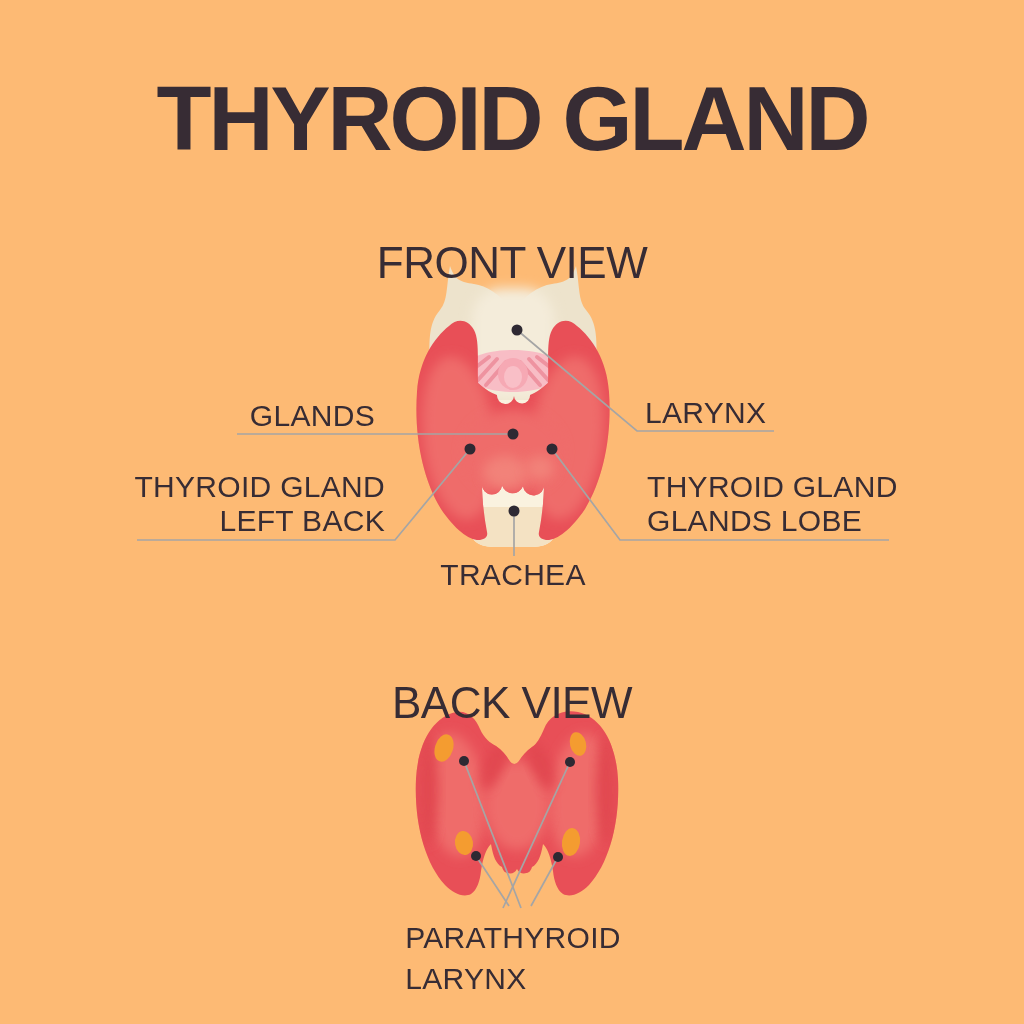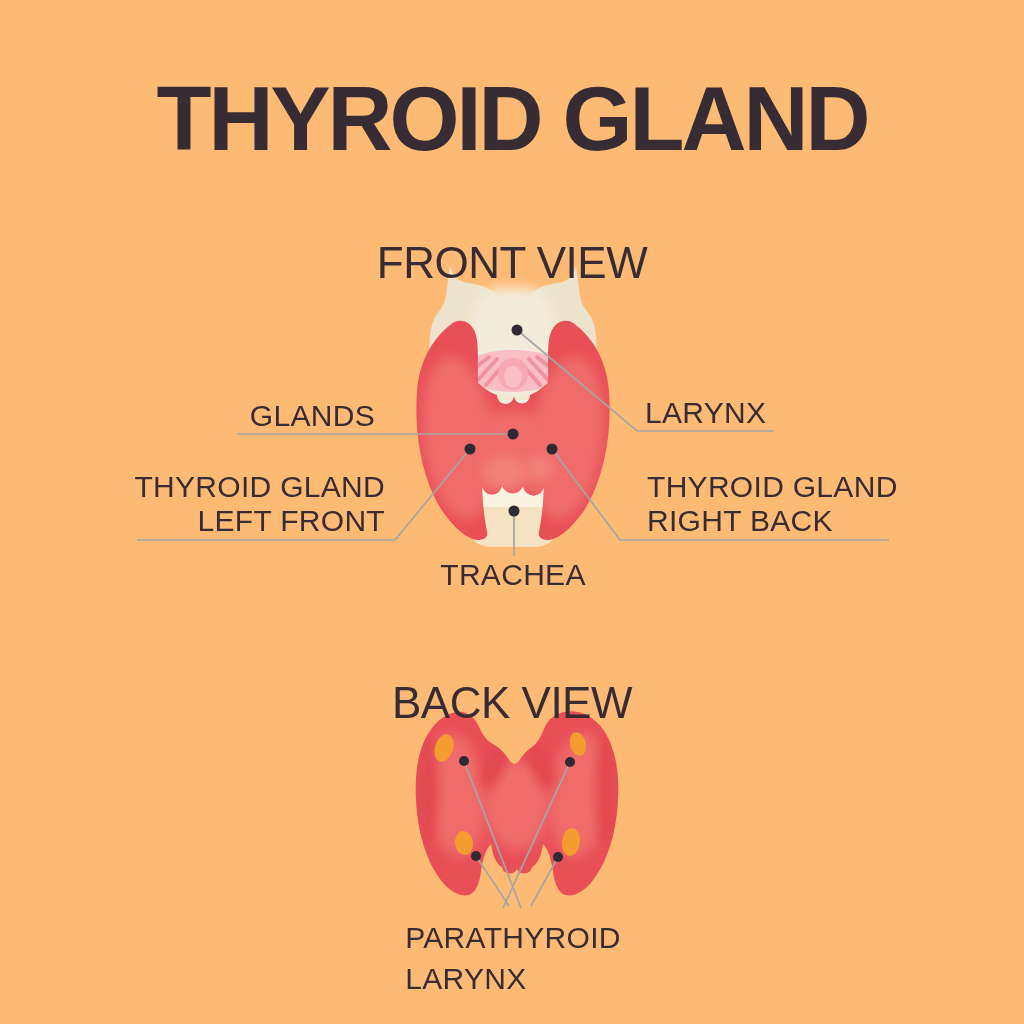--- a/index.html
+++ b/index.html
@@ -143,26 +143,26 @@
   <div class="label right-align" id="label-isthmus">
     <span>GLANDS</span>
   </div>
 
   <div class="label left-align" id="label-larynx">
     <span>LARYNX</span>
   </div>
 
   <div class="label right-align" id="label-left-lobe">
     <div>THYROID GLAND</div>
-    <div>LEFT FRONT</div>
+    <div>LEFT BACK</div>
   </div>
 
   <div class="label left-align" id="label-right-lobe">
     <div>THYROID GLAND</div>
-    <div>RIGHT BACK</div>
+    <div>GLANDS LOBE</div>
   </div>
 
   <div class="label center" id="label-trachea">
     <span>TRACHEA</span>
   </div>
 
   <div class="view-heading" id="back-heading">BACK VIEW</div>
 
   <div class="label center" id="label-parathyroid">
     <div>PARATHYROID</div>

